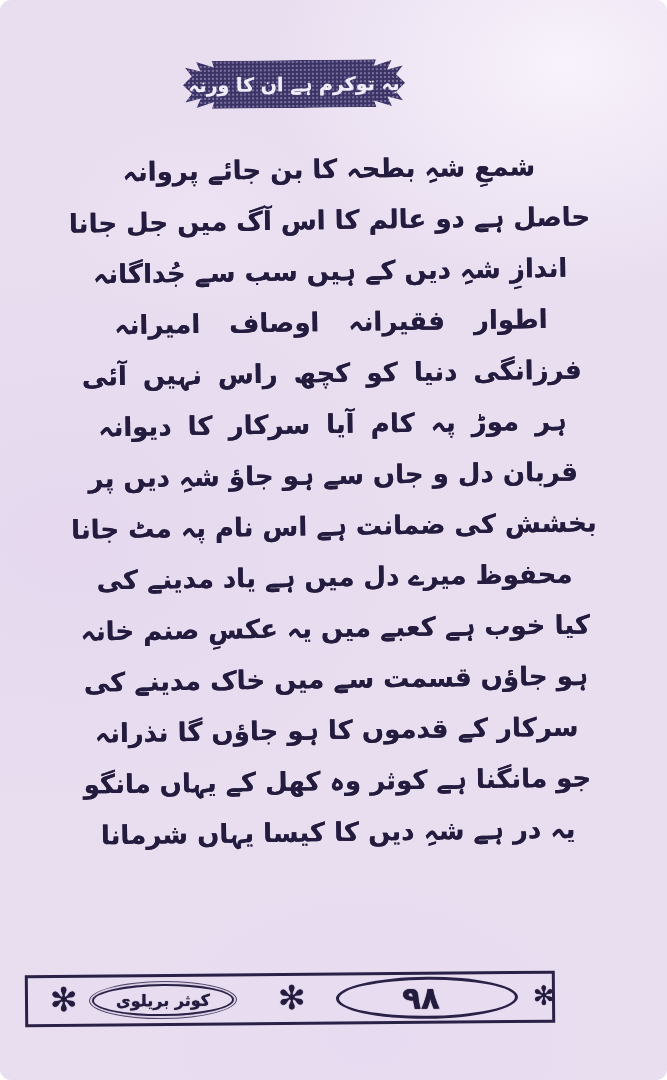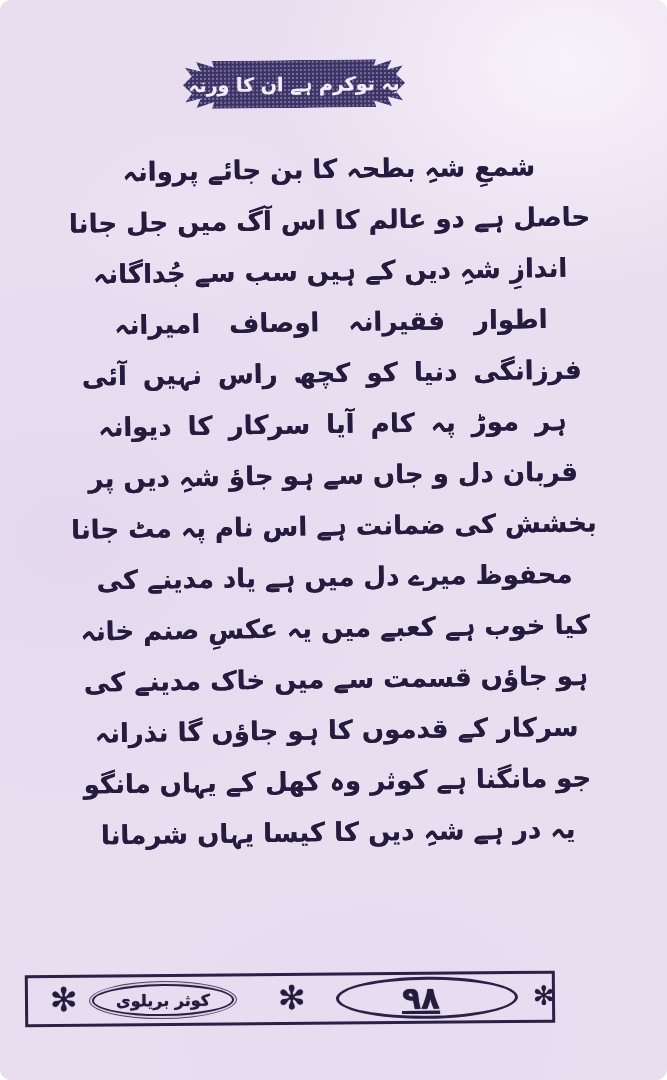--- a/index.html
+++ b/index.html
@@ -120,21 +120,20 @@
   }
   .pagenum{
     font-size:31px;
     font-weight:bold;
     color:#241c3e;
     letter-spacing:12px;
     padding-right:12px; 
     direction:rtl;
     line-height:1;
     text-shadow:0 0 1px #241c3e;
-    text-decoration:underline;
   }
 </style>
 </head>
 <body>
 
 <div class="page">
 
   <div class="banner">
     <span class="banner-text">یہ توکرم ہے ان کا ورنہ</span>
   </div>

